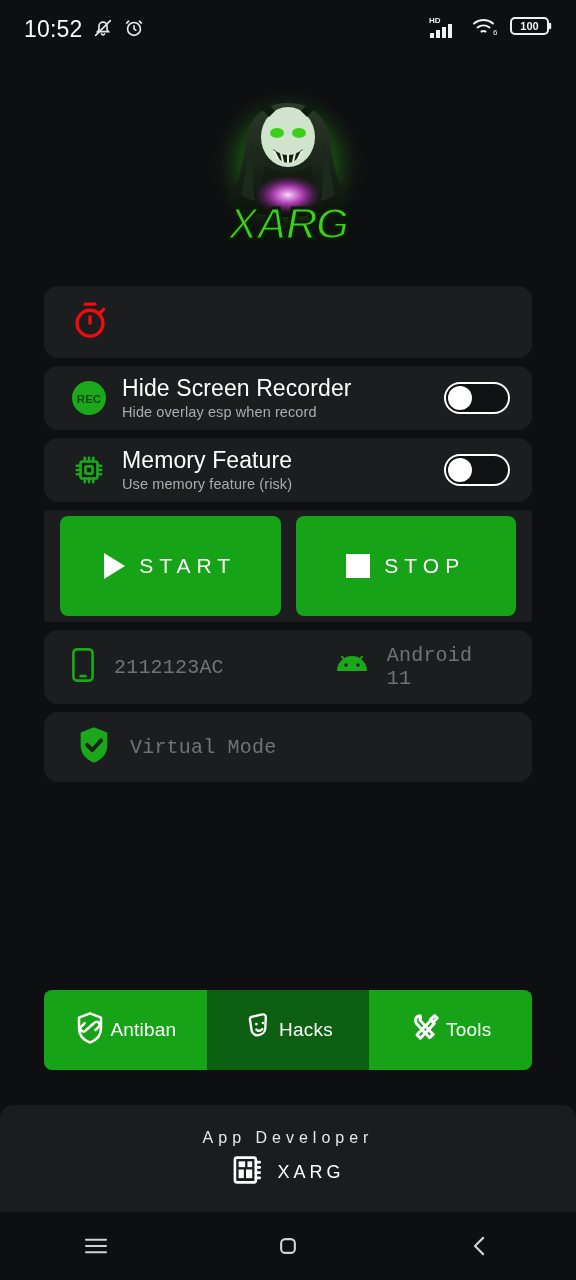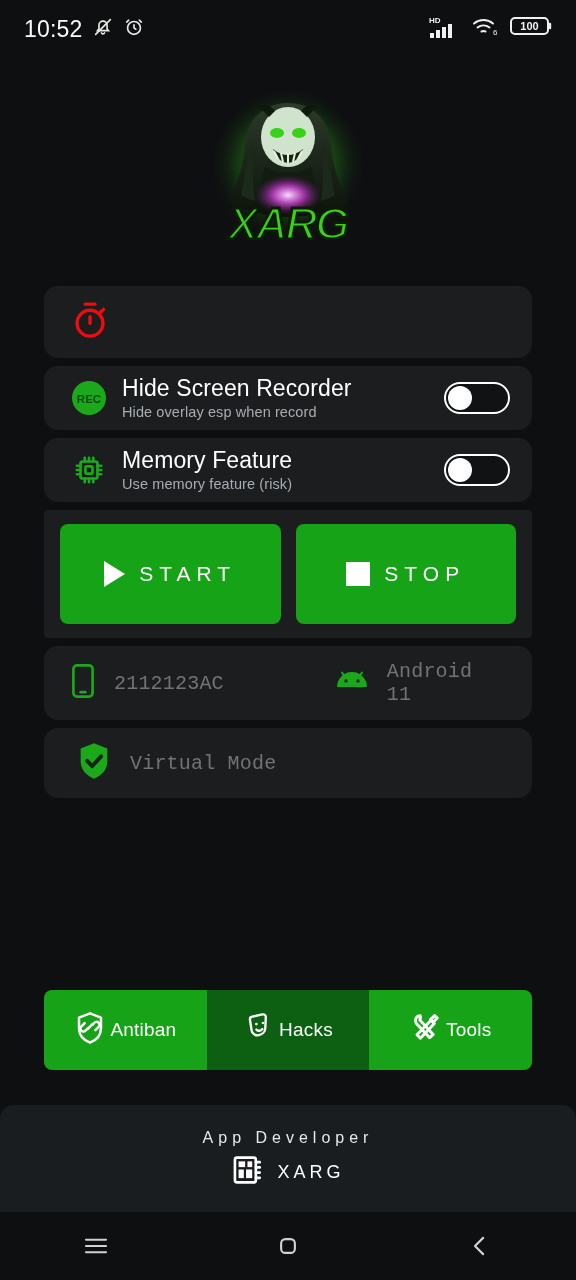--- a/index.html
+++ b/index.html
@@ -10,21 +10,21 @@
     overflow: hidden;
   }
   .phone { position: relative; width: 576px; height: 1280px; background: #0e0f11; }
 
   
   .statusbar {
     height: 58px; display: flex; align-items: center;
     justify-content: space-between; padding: 0 22px 0 24px;
     color: #f2f2f2;
   }
-  .sb-left { display: flex; align-items: flex-start; gap: 9px; }
+  .sb-left { display: flex; align-items: flex-end; gap: 9px; }
   .sb-time { font-size: 23px; font-weight: 400; letter-spacing: .2px; color: #fafafa; }
   .sb-right { display: flex; align-items: flex-start; gap: 9px; }
   .sb-ico { display: block; }
 
   
   .logo-wrap {
     height: 212px; display: flex; align-items: center; justify-content: center;
     margin-top: 6px;
   }
   .logo { position: relative; width: 178px; height: 178px; }
@@ -49,21 +49,21 @@
     border: 2.4px solid #ffffff; background: #111214; position: relative;
   }
   .switch .knob {
     position: absolute; top: 2px; left: 2px; width: 24px; height: 24px;
     border-radius: 50%; background: #ffffff;
   }
 
   
   .action-card {
     margin: 8px 44px 0; background: #1b1d1f; border-radius: 4px;
-    height: 128px; display: flex; align-items: center; gap: 15px; padding: 0 16px;
+    height: 112px; display: flex; align-items: center; gap: 15px; padding: 0 16px;
   }
   .btn {
     flex: 1; height: 100px; border-radius: 8px; background: #17a317;
     display: flex; align-items: center; justify-content: center; gap: 14px;
     border: none; cursor: pointer;
   }
   .btn-label {
     color: #ffffff; font-size: 21px; font-weight: 500; letter-spacing: 6px;
   }
   .tri {

